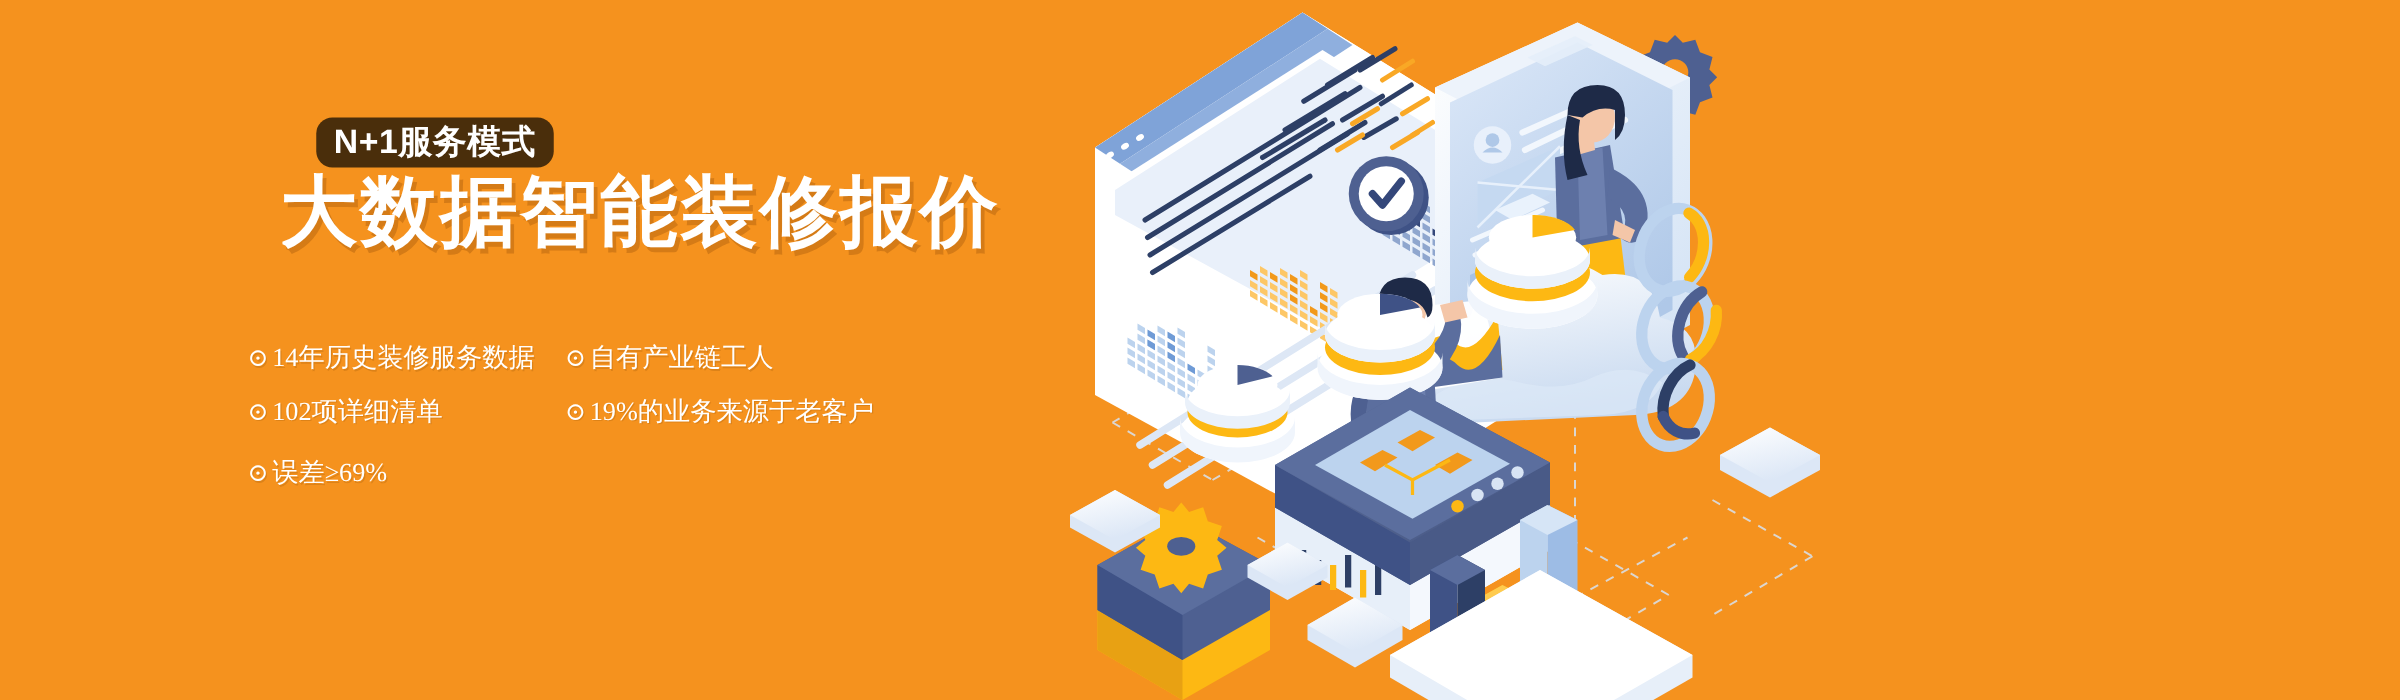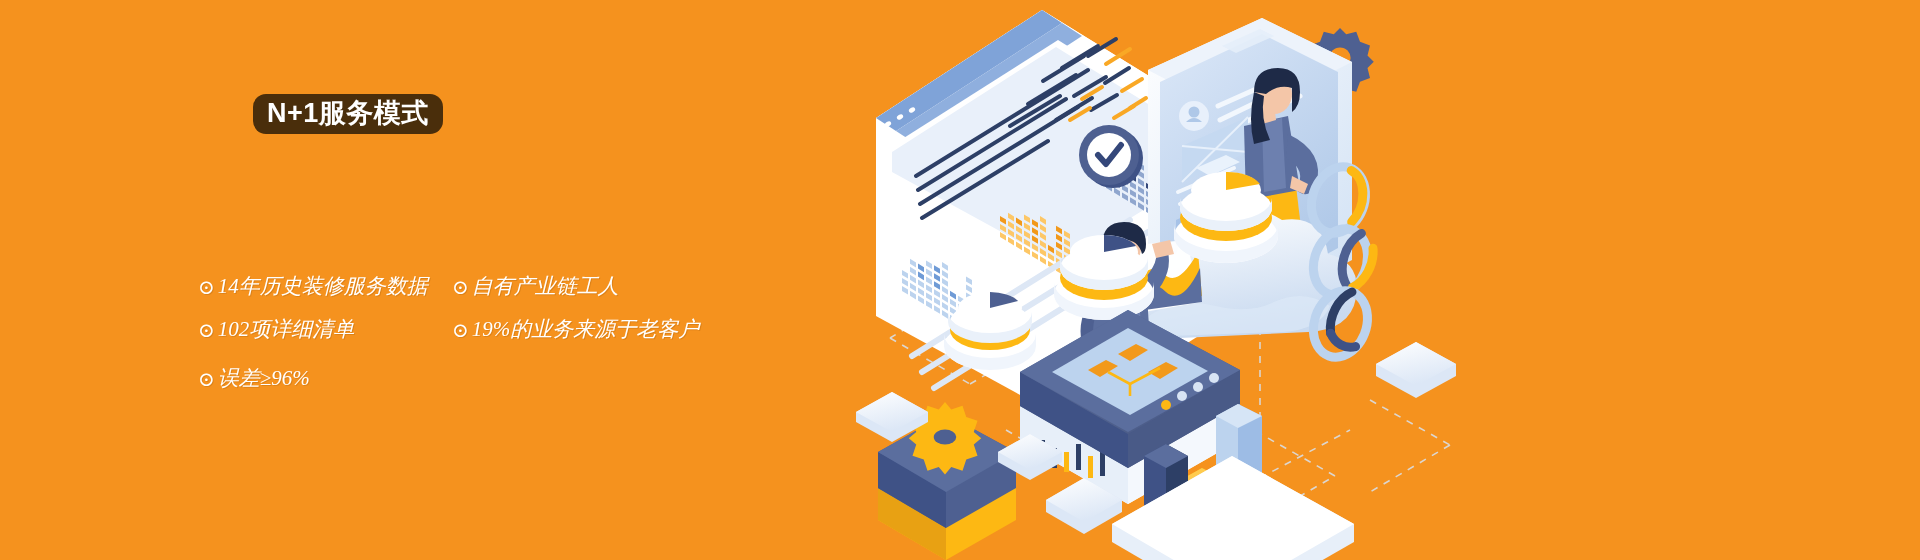--- a/index.html
+++ b/index.html
@@ -60,54 +60,55 @@
     font-family:"Liberation Serif","DejaVu Serif",serif;
     text-shadow:1px 1px 0 rgba(190,110,18,.45);
   }
   .bullet + .bullet{margin-top:22px;}
   .bullet.gap + .bullet{margin-top:28px;}
   .b-mark{
     flex:0 0 auto;margin-right:3px;
     font-size:20px;line-height:1;
     position:relative;top:1px;
   }
-  .b-text{flex:0 0 auto;font-style:italic;}
+  .b-text{flex:0 0 auto;}
 
   
   #art{
     position:absolute;left:830px;top:0;width:1090px;height:560px;
   }
   #art svg{display:block;}
 </style>
 </head>
 <body>
 
 <div id="banner">
 
   <div id="copy">
 
     <div class="badge">
       <span>N+1服务模式</span>
     </div>
 
+    <div class="headline">大数据智能装修报价</div>
 
     <div id="bullets">
 
       <div class="b-col left">
         <div class="bullet">
           <span class="b-mark">⊙</span>
           <span class="b-text">14年历史装修服务数据</span>
         </div>
         <div class="bullet gap">
           <span class="b-mark">⊙</span>
           <span class="b-text">102项详细清单</span>
         </div>
         <div class="bullet">
           <span class="b-mark">⊙</span>
-          <span class="b-text">误差≥96%</span>
+          <span class="b-text">误差≥69%</span>
         </div>
       </div>
 
       <div class="b-col right">
         <div class="bullet">
           <span class="b-mark">⊙</span>
           <span class="b-text">自有产业链工人</span>
         </div>
         <div class="bullet">
           <span class="b-mark">⊙</span>

